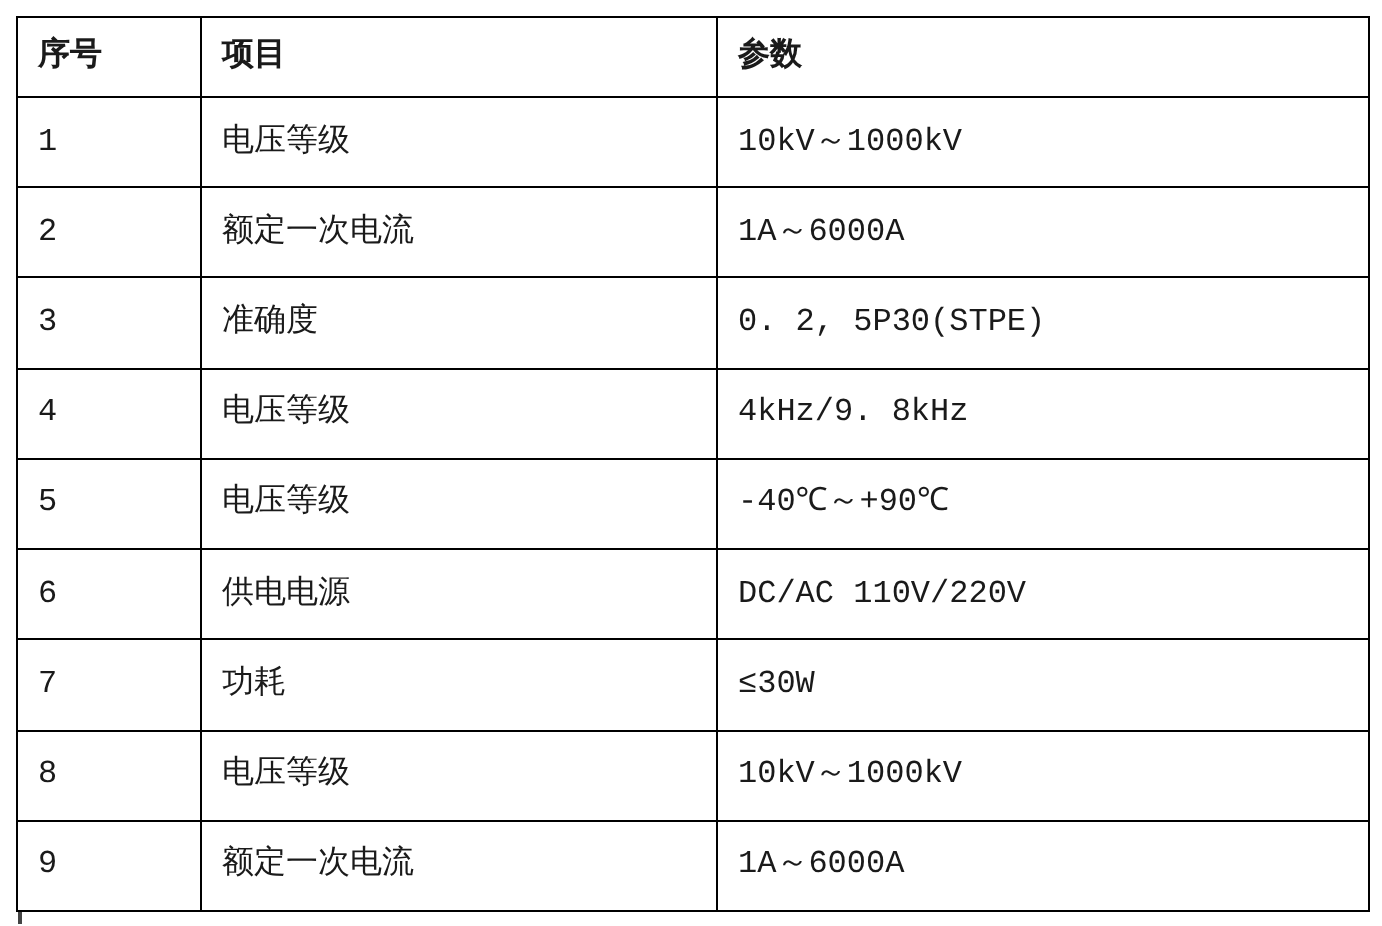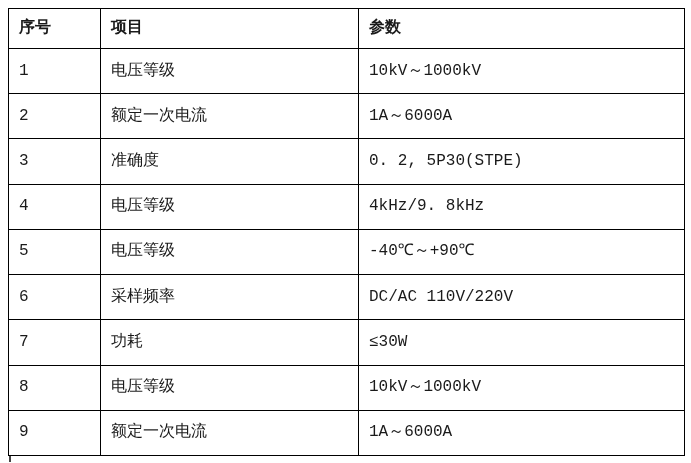--- a/index.html
+++ b/index.html
@@ -96,21 +96,21 @@
           <td>电压等级</td>
           <td>4kHz/9. 8kHz</td>
         </tr>
         <tr>
           <td>5</td>
           <td>电压等级</td>
           <td>-40℃～+90℃</td>
         </tr>
         <tr>
           <td>6</td>
-          <td>采样频率</td>
+          <td>供电电源</td>
           <td>DC/AC 110V/220V</td>
         </tr>
         <tr>
           <td>7</td>
           <td>功耗</td>
           <td>≤30W</td>
         </tr>
         <tr>
           <td>8</td>
           <td>电压等级</td>

